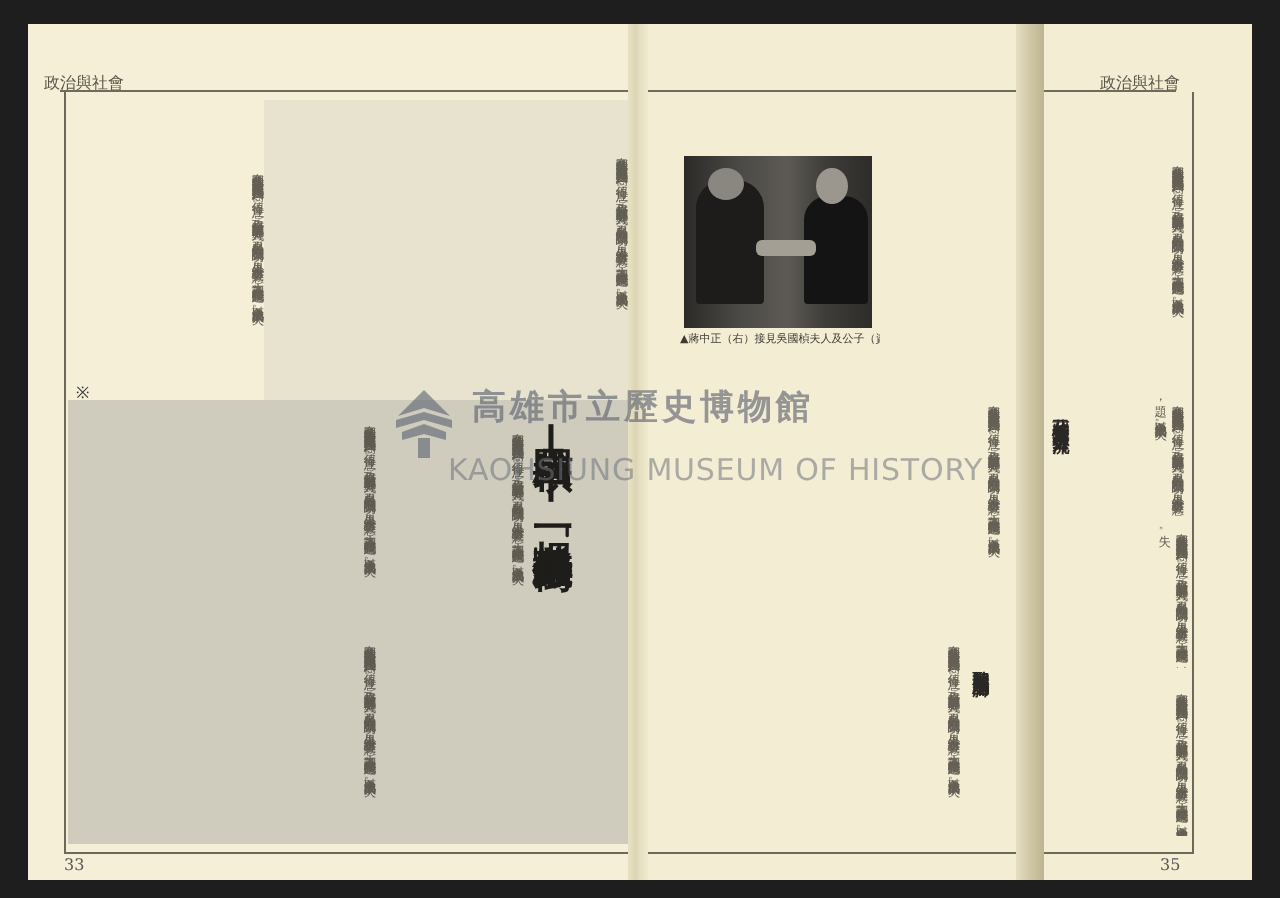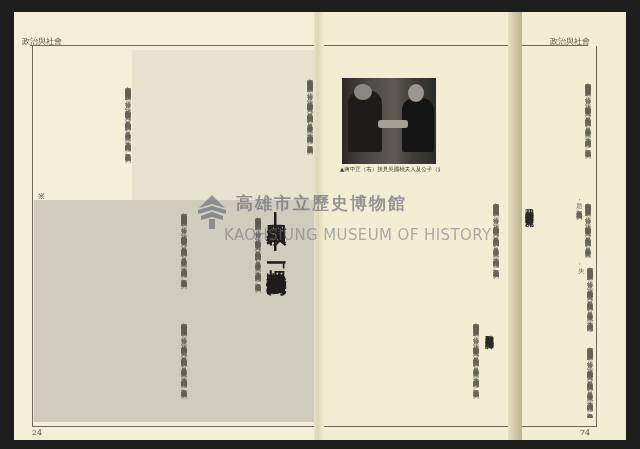--- a/index.html
+++ b/index.html
@@ -65,21 +65,21 @@
     <div class="col-text" style="left:120px;top:62px;width:180px;height:120px;">在美國的吳國楨是否將成為一棵反共搖錢樹，值得注意。政府當局對此事的處理方式，引起各界的議論與關切，外界人士紛紛表示意見，認為應當正視此一問題，以免造成更大的損失。</div>
     <div class="endmark" style="left:24px;top:178px;">※</div>
 
     <div class="shade-dark" style="left:20px;top:188px;width:284px;height:222px;"></div>
     <div class="col-text" style="left:24px;top:196px;width:150px;height:100px;">在美國的吳國楨是否將成為一棵反共搖錢樹，值得注意。政府當局對此事的處理方式，引起各界的議論與關切，外界人士紛紛表示意見，認為應當正視此一問題，以免造成更大的損失。</div>
     <div class="col-text" style="left:24px;top:306px;width:150px;height:100px;">在美國的吳國楨是否將成為一棵反共搖錢樹，值得注意。政府當局對此事的處理方式，引起各界的議論與關切，外界人士紛紛表示意見，認為應當正視此一問題，以免造成更大的損失。</div>
     <div class="col-text" style="left:190px;top:200px;width:58px;height:206px;">在美國的吳國楨是否將成為一棵反共搖錢樹，值得注意。政府當局對此事的處理方式，引起各界的議論與關切，外界人士紛紛表示意見，認為應當正視此一問題，以免造成更大的損失。</div>
 
     <div class="title-vert" style="left:252px;top:196px;height:215px;">吳國楨——一棵「反共搖錢樹」？</div>
 
-    <div class="page-num" style="left:18px;top:416px;">24</div>
+    <div class="page-num" style="left:18px;top:416px;">33</div>
   </div>
 
   <div class="page-right">
     <div class="rule" style="left:0;top:33px;width:270px;"></div>
     <div class="header-label" style="left:232px;top:24px;">政治與社會</div>
     <div class="frame" style="left:0;top:34px;width:278px;height:380px;border-left:none;border-top:none;"></div>
 
     <div class="photo" style="left:24px;top:66px;width:94px;height:86px;">
       <div class="bg"></div>
       <div class="fig1"></div>
@@ -93,21 +93,21 @@
     <div class="col-text" style="left:124px;top:66px;width:150px;height:110px;">在美國的吳國楨是否將成為一棵反共搖錢樹，值得注意。政府當局對此事的處理方式，引起各界的議論與關切，外界人士紛紛表示意見，認為應當正視此一問題，以免造成更大的損失。</div>
     <div class="col-text" style="left:22px;top:186px;width:160px;height:112px;">在美國的吳國楨是否將成為一棵反共搖錢樹，值得注意。政府當局對此事的處理方式，引起各界的議論與關切，外界人士紛紛表示意見，認為應當正視此一問題，以免造成更大的損失。</div>
     <div class="col-text" style="left:204px;top:186px;width:70px;height:60px;">在美國的吳國楨是否將成為一棵反共搖錢樹，值得注意。政府當局對此事的處理方式，引起各界的議論與關切，外界人士紛紛表示意見，認為應當正視此一問題，以免造成更大的損失。</div>
     <div class="col-text" style="left:22px;top:306px;width:140px;height:100px;">在美國的吳國楨是否將成為一棵反共搖錢樹，值得注意。政府當局對此事的處理方式，引起各界的議論與關切，外界人士紛紛表示意見，認為應當正視此一問題，以免造成更大的損失。</div>
     <div class="col-text" style="left:188px;top:250px;width:88px;height:72px;">在美國的吳國楨是否將成為一棵反共搖錢樹，值得注意。政府當局對此事的處理方式，引起各界的議論與關切，外界人士紛紛表示意見，認為應當正視此一問題，以免造成更大的損失。</div>
     <div class="col-text" style="left:188px;top:330px;width:88px;height:76px;">在美國的吳國楨是否將成為一棵反共搖錢樹，值得注意。政府當局對此事的處理方式，引起各界的議論與關切，外界人士紛紛表示意見，認為應當正視此一問題，以免造成更大的損失。</div>
 
     <div class="subhead" style="left:206px;top:190px;">蔣仲苓深怕「黃金外流」</div>
     <div class="subhead" style="left:166px;top:316px;">林聖岡露出馬腳</div>
 
-    <div class="page-num" style="left:262px;top:416px;">74</div>
+    <div class="page-num" style="left:262px;top:416px;">35</div>
   </div>
 
   <div class="spine"></div>
   <div class="right-edge"></div>
 </div>
 
 <div class="watermark">
   <svg class="wm-logo" viewBox="0 0 40 40">
     <g fill="rgba(90,96,110,0.6)">
       <path d="M20 3 L33 16 L20 12 L7 16 Z"></path>

